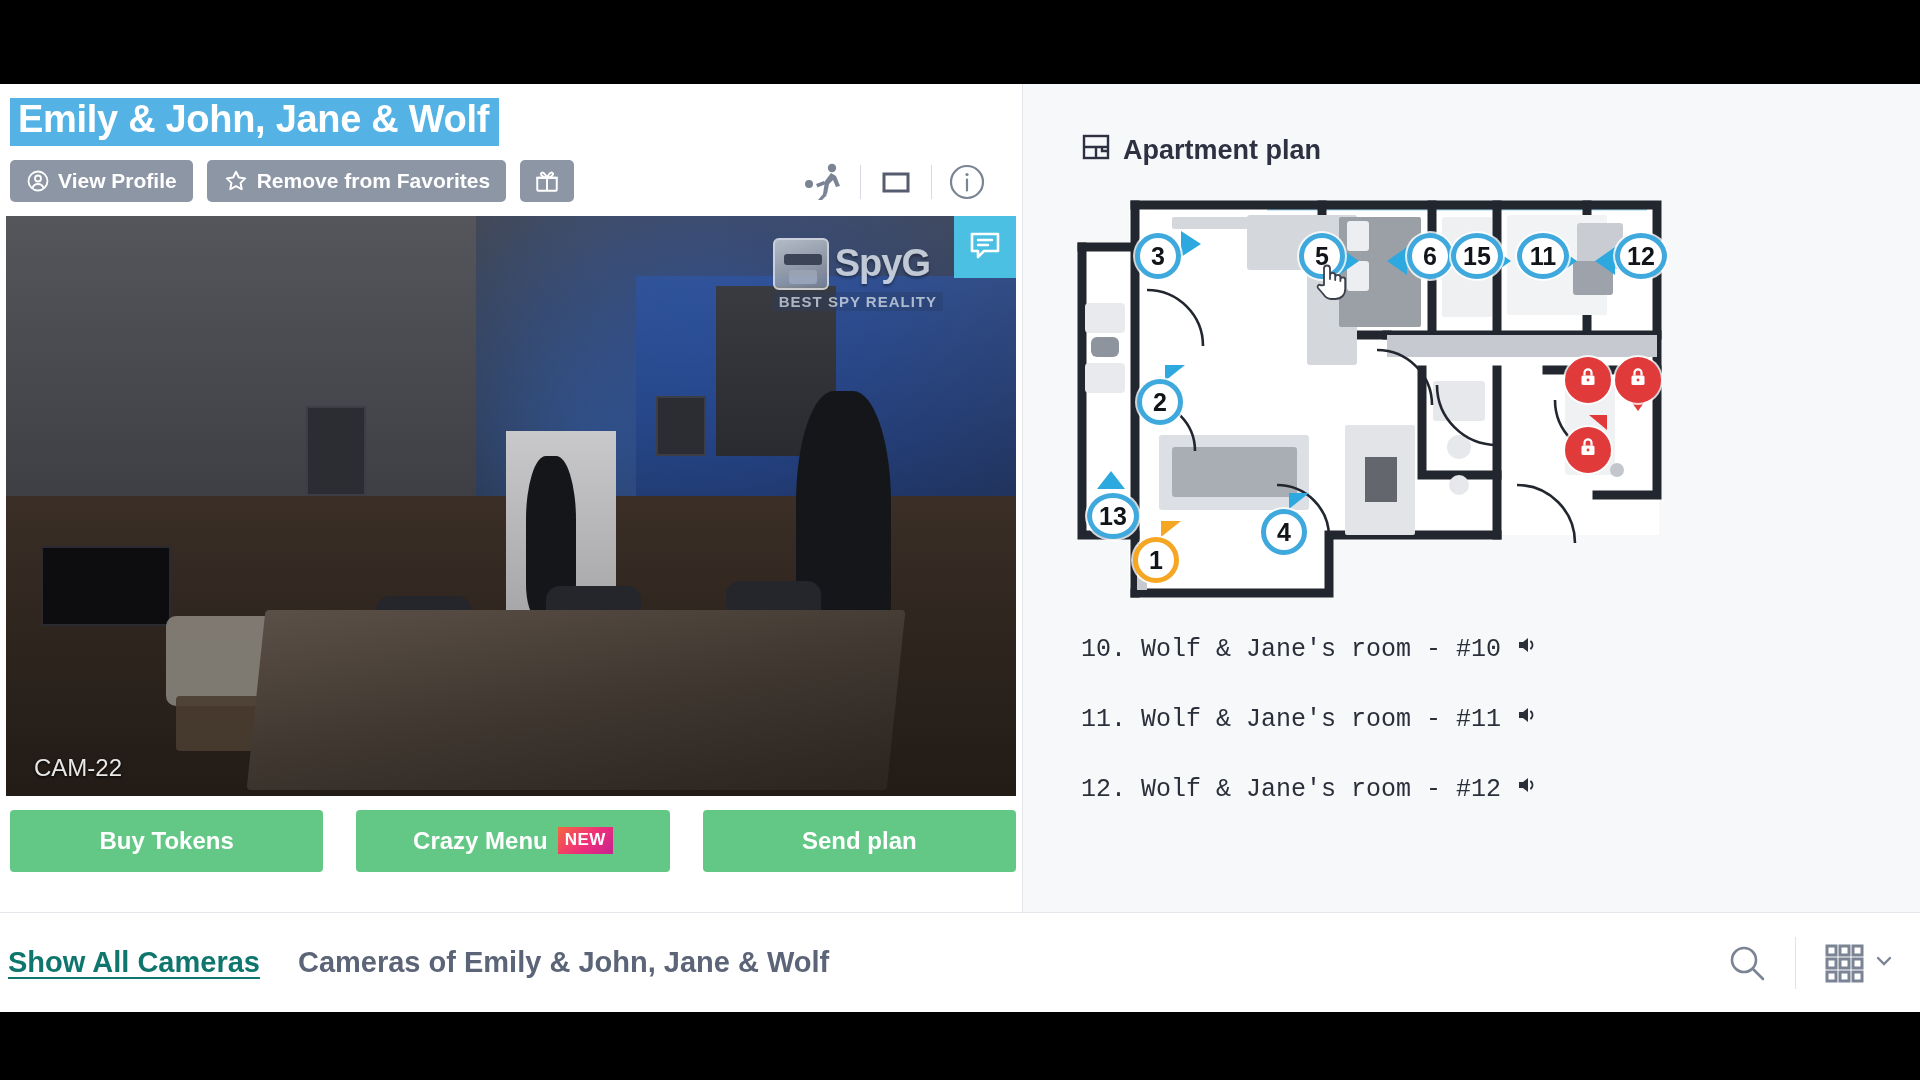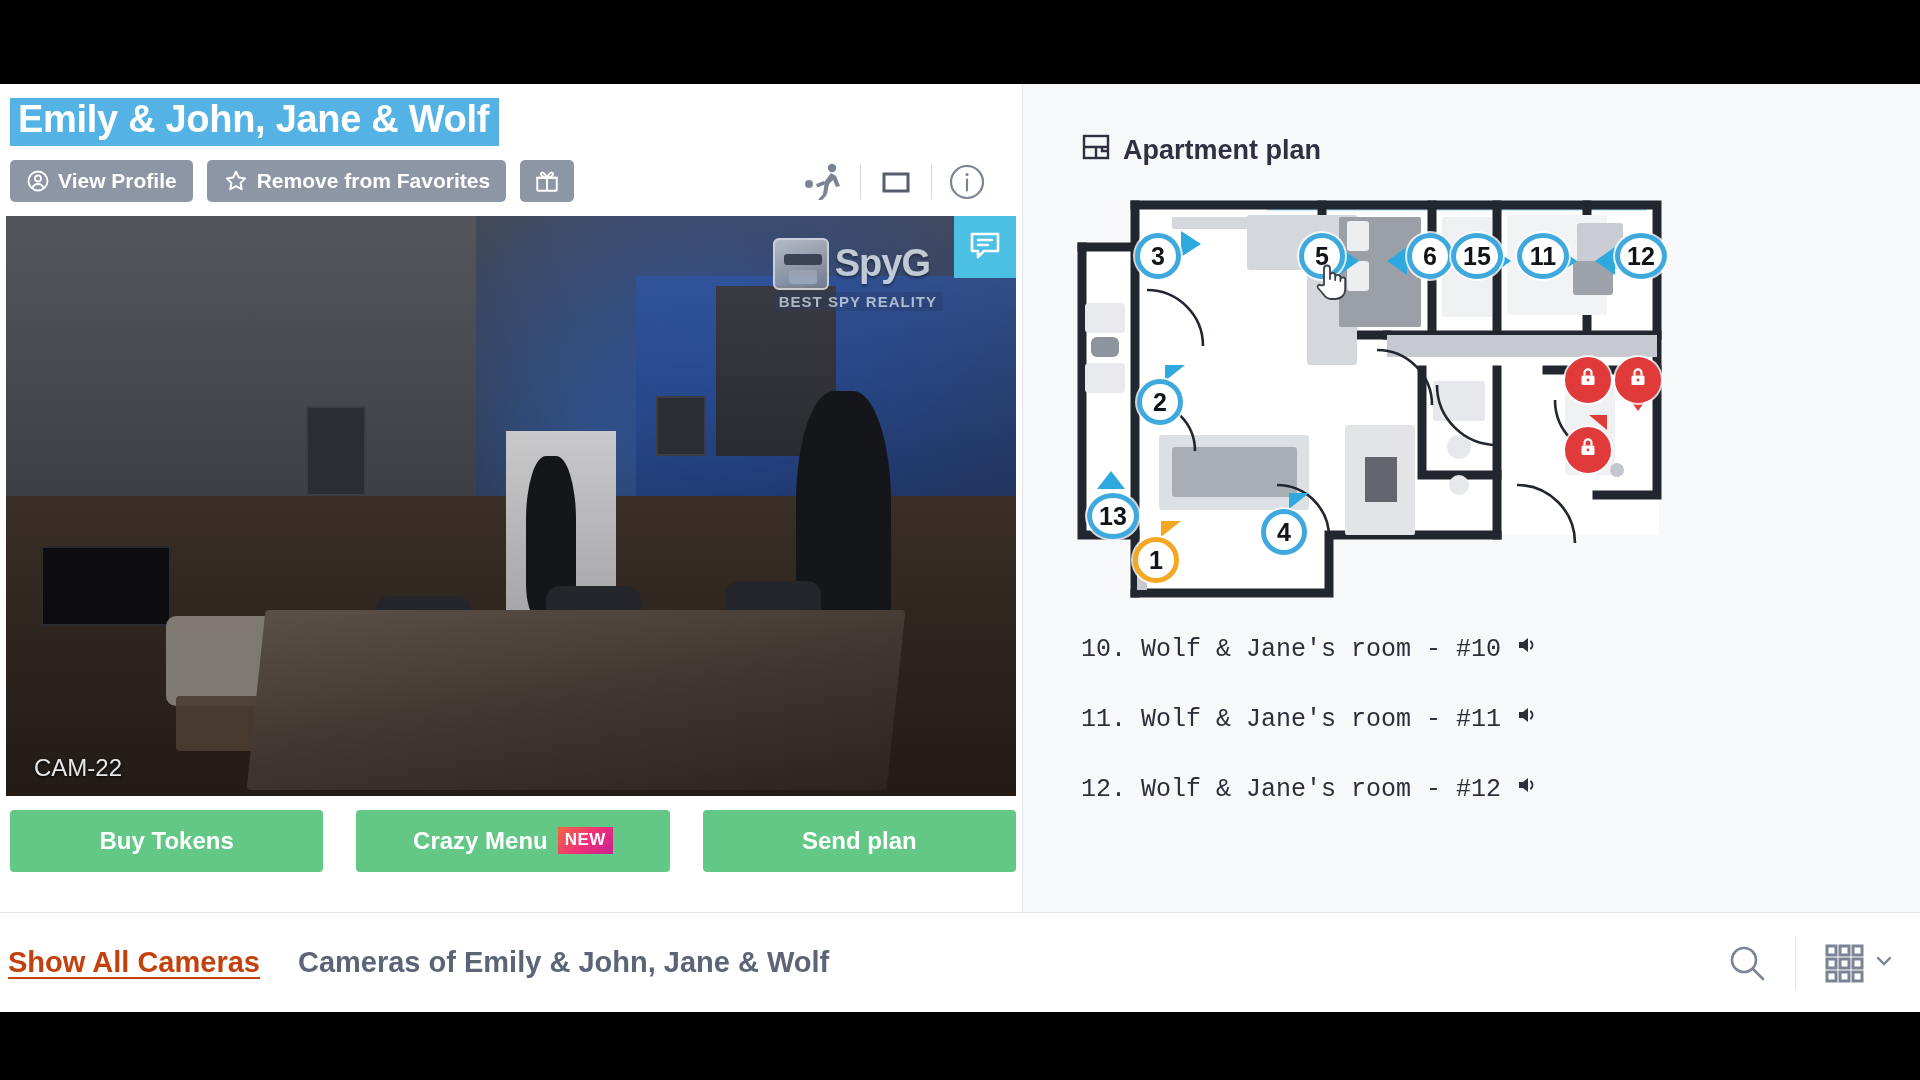--- a/index.html
+++ b/index.html
@@ -291,21 +291,21 @@
 
   
   .bottom-bar {
     height: 100px;
     background:#ffffff;
     border-top:1px solid #e3e6ea;
     display:flex; align-items:center;
     padding: 0 26px 0 8px;
   }
   .link-all {
-    color:#c2410c; font-size:29px; font-weight:bold;
+    color:#0f766e; font-size:29px; font-weight:bold;
     text-decoration: underline; text-underline-offset: 5px;
     cursor:pointer; margin-right: 38px;
   }
   .cams-of {
     color:#5c6478; font-size:29px; font-weight:bold;
   }
   .bottom-right { margin-left:auto; display:flex; align-items:center; }
   .br-div { width:1px; height:52px; background:#e0e3e8; margin:0 26px; }
   .br-icon { cursor:pointer; display:flex; align-items:center; gap:8px; }
 </style>

